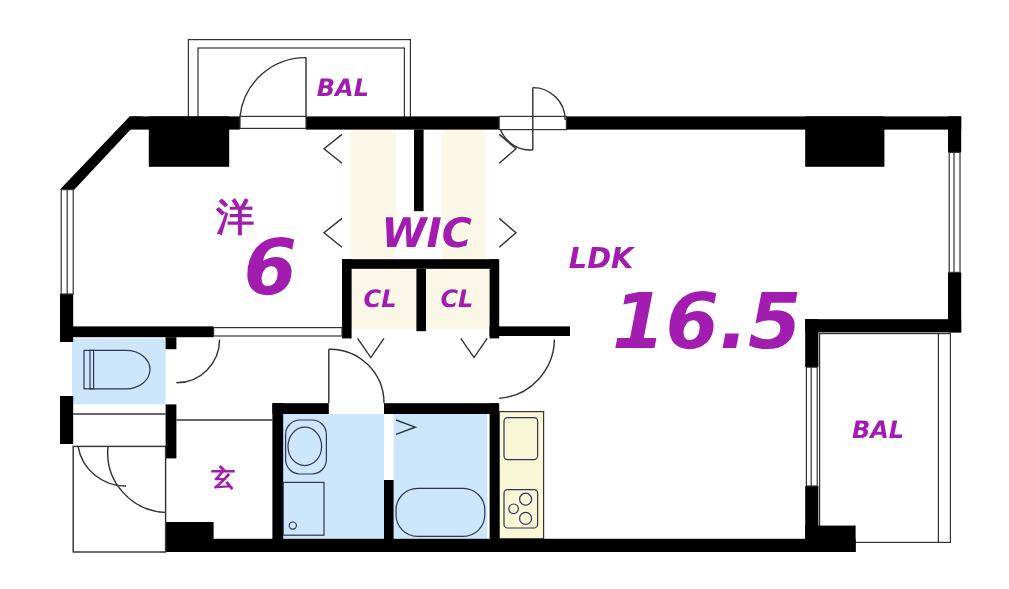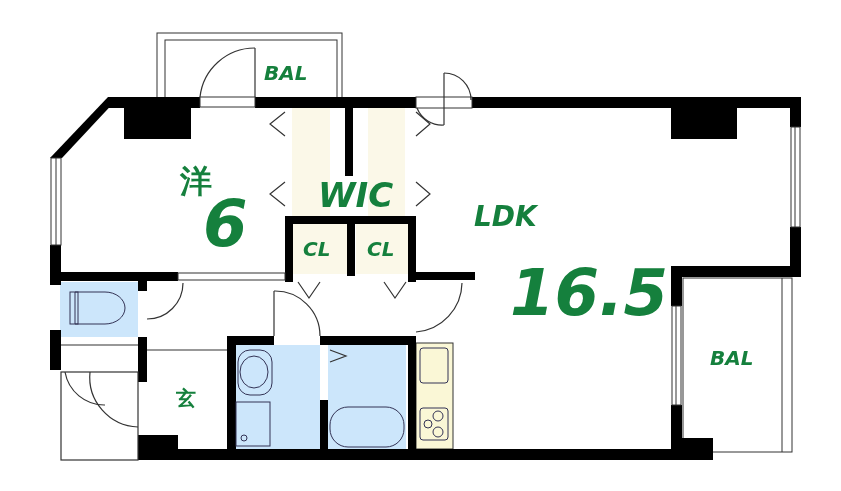--- a/index.html
+++ b/index.html
@@ -1,19 +1,19 @@
 <!DOCTYPE html>
 <html><head>
 <meta charset="utf-8">
 <style>
   html, body { margin:0; padding:0; background:#ffffff; }
   body { width:841px; height:491px; position:relative; overflow:hidden; font-family:"DejaVu Sans", sans-serif; }
   .plan { position:absolute; left:0; top:0; width:841px; height:491px; }
-  .lbl { position:absolute; font-family:"DejaVu Sans", sans-serif; font-weight:bold; font-style:italic; color:#15803d; line-height:1; white-space:nowrap; }
-  .room-name { font-size:28px; }
+  .lbl { position:absolute; font-family:"DejaVu Sans", sans-serif; font-weight:bold; font-style:italic; color:#a21caf; line-height:1; white-space:nowrap; }
+  .room-name { font-size:24px; }
   .room-size-big { font-size:64px; }
   .room-small { font-size:20px; }
   .ja { font-style:normal; font-weight:bold; }
 </style>
 </head>
 <body>
 
 <div class="plan">
 <svg width="841" height="491" viewBox="0 0 841 491" xmlns="http://www.w3.org/2000/svg">
 
@@ -132,16 +132,16 @@
   </g>
 </svg>
 
 <div class="lbl room-small" style="left:264px; top:63px;">BAL</div>
 <div class="lbl ja" style="left:180px; top:165px; font-size:32px;">洋</div>
 <div class="lbl room-size-big" style="left:203px; top:192px;">6</div>
 <div class="lbl" style="left:318px; top:178px; font-size:34px;">WIC</div>
 <div class="lbl room-small" style="left:303px; top:239px;">CL</div>
 <div class="lbl room-small" style="left:367px; top:239px;">CL</div>
 <div class="lbl room-name" style="left:474px; top:203px;">LDK</div>
-<div class="lbl room-size-big" style="left:510px; top:237px;margin-top:24px;">16.5</div>
+<div class="lbl room-size-big" style="left:510px; top:237px;">16.5</div>
 <div class="lbl room-small" style="left:710px; top:348px;">BAL</div>
 <div class="lbl ja" style="left:176px; top:388px; font-size:20px;">玄</div>
 </div>
 
 </body></html>

